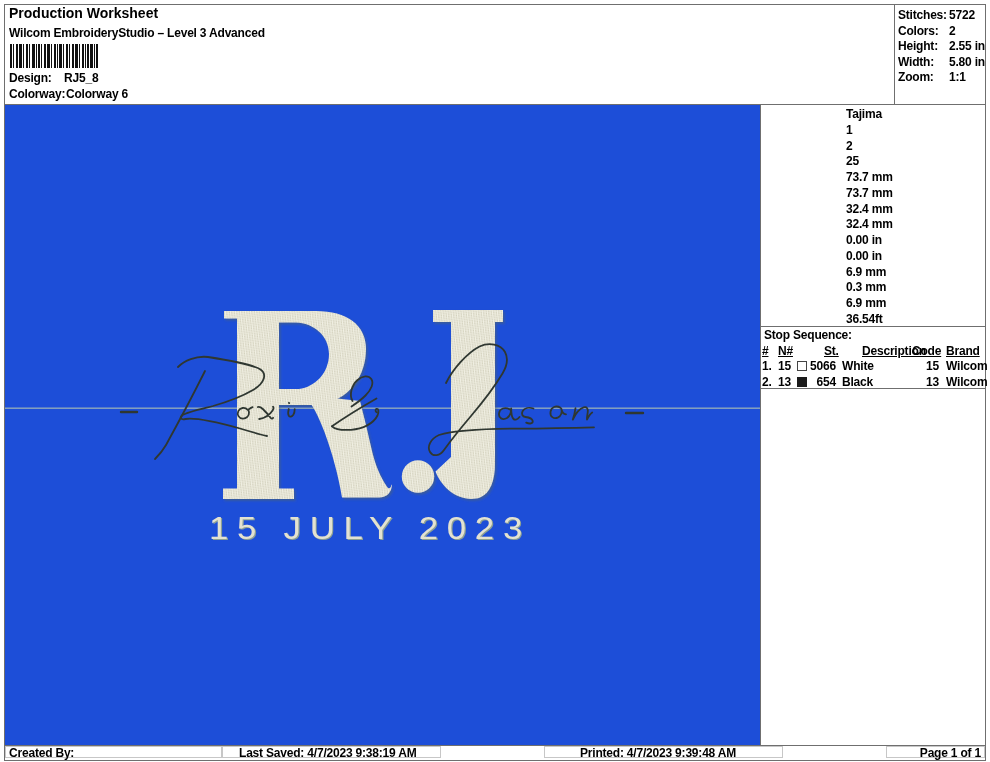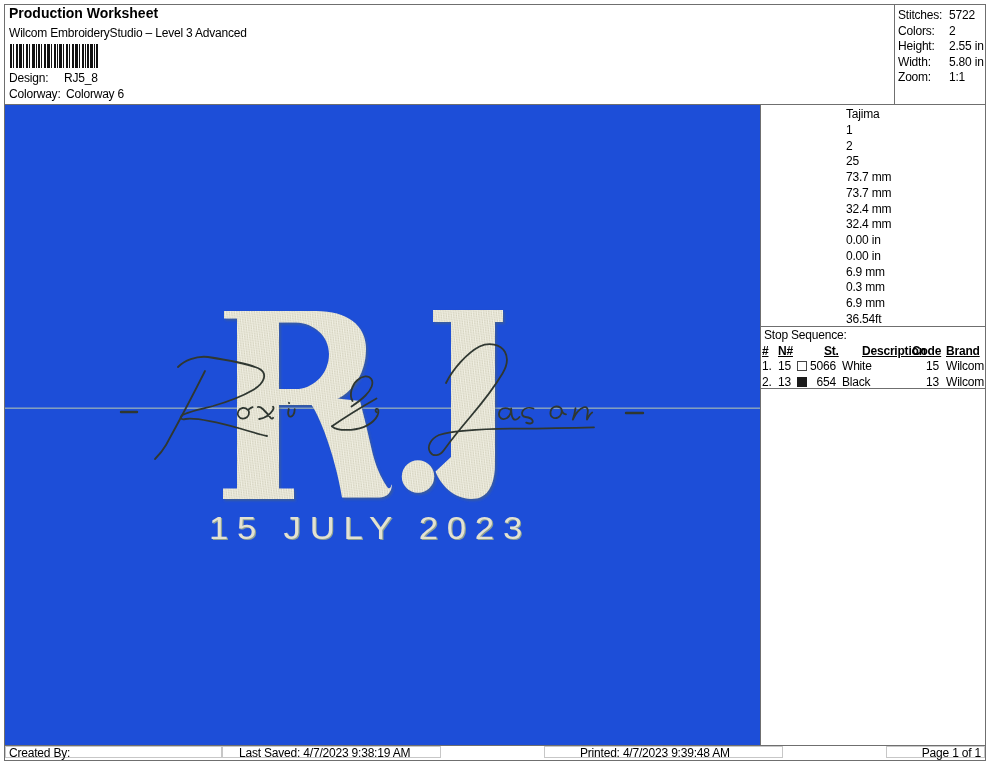--- a/index.html
+++ b/index.html
@@ -1,19 +1,19 @@
 <!DOCTYPE html>
 <html><head>
 <meta charset="utf-8">
 <style>
 html,body{margin:0;padding:0;}
 .page{position:relative;width:990px;height:762px;background:#ffffff;
   font-family:"Liberation Sans",sans-serif;color:#000;overflow:hidden;}
 .abs{position:absolute;}
-.t12{font-size:12px;letter-spacing:-0.2px;line-height:15.75px;white-space:nowrap;}
+.t12{font-size:12px;letter-spacing:-0.2px;line-height:15.75px;white-space:nowrap;font-weight:bold;}
 </style>
 </head>
 <body>
 <div class="page">
 
   <div class="abs" style="left:4px;top:4px;width:982px;height:101px;border:1px solid #6f6f6f;box-sizing:border-box;"></div>
   <div class="abs" style="left:894px;top:4px;width:1px;height:101px;background:#6f6f6f;"></div>
   <div class="abs" style="left:4px;top:4px;width:1px;height:756px;background:#6f6f6f;"></div>
   <div class="abs" style="left:985px;top:4px;width:1px;height:756px;background:#6f6f6f;"></div>
 

